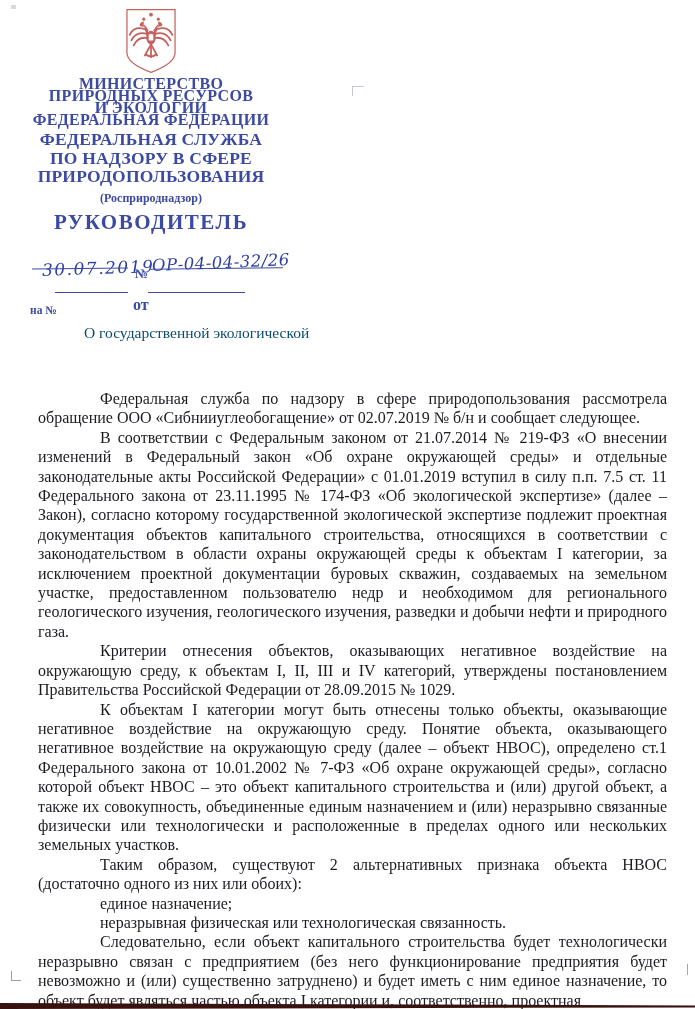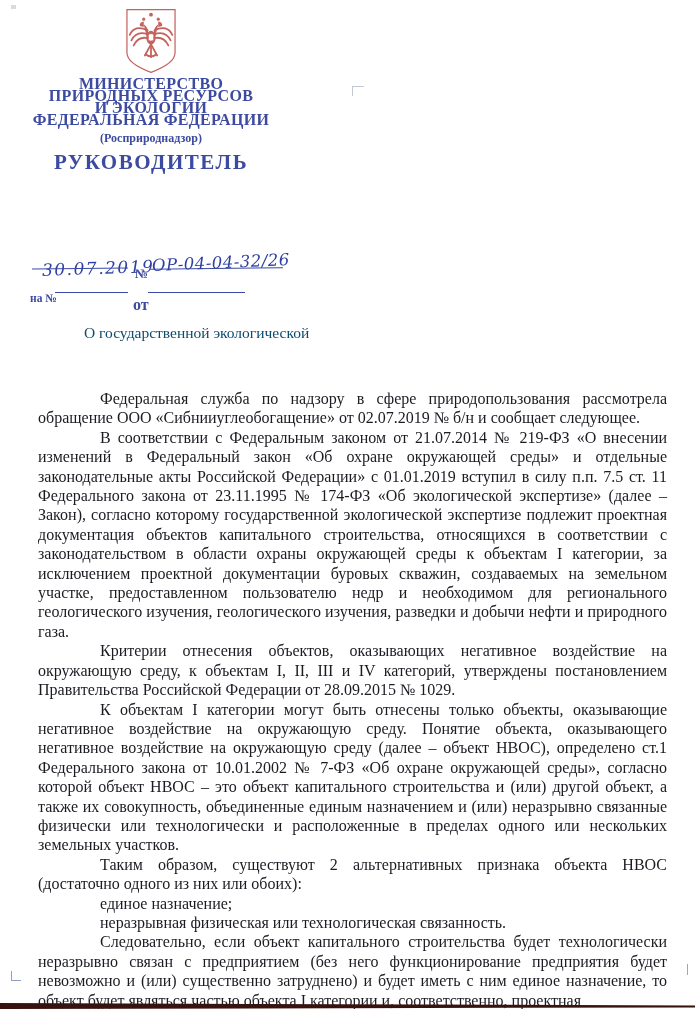--- a/index.html
+++ b/index.html
@@ -27,21 +27,21 @@
   }
   .hand-date { left:42px; top:258px; font-size:17px; letter-spacing:1.5px; transform:rotate(-2deg); }
   .hand-number { left:152px; top:253px; font-size:16.5px; letter-spacing:0.5px; transform:rotate(-2.5deg); white-space:nowrap; }
   .blank-line { position:absolute; border-bottom:1.6px solid #3a4aa6; }
   .bl-date   { left:32px;  top:268px; width:96px;  transform:rotate(-0.6deg); }
   .bl-number { left:150px; top:268px; width:133px; transform:rotate(-0.6deg); }
   .bl-na     { left:55px;  top:292px; width:73px;  border-bottom-width:1.3px; }
   .bl-ot     { left:148px; top:292px; width:97px;  border-bottom-width:1.3px; }
   .ref-label { position:absolute; color:#3c4aa0; font-weight:bold; }
   .lbl-no { left:135px; top:266px; font-size:13px; }
-  .lbl-na { left:30px;  top:292px; font-size:11.5px; }
+  .lbl-na { left:30px;  top:304px; font-size:11.5px; }
   .lbl-ot { left:133px; top:296px; font-size:16px; }
 
   
   .subject {
     position:absolute; left:84px; top:323px; width:260px;
     font-size:15.5px; line-height:19.5px; color:#0c4a6e;
   }
 
   
   .body-text {
@@ -101,20 +101,25 @@
         <path d="M50 65 L50 88"></path>
         <path d="M50 65 L61 85"></path>
         <path d="M41 83 Q50 90 59 83"></path>
       </g>
       <rect x="45" y="46" width="10" height="13" rx="3" fill="#ffffff" stroke="#c4635e" stroke-width="1.6"></rect>
     </svg>
 
     <div class="ministry">МИНИСТЕРСТВО ПРИРОДНЫХ РЕСУРСОВ</div>
     <div class="ministry">И ЭКОЛОГИИ ФЕДЕРАЛЬНАЯ ФЕДЕРАЦИИ</div>
 
+    <div class="service">
+      <div>ФЕДЕРАЛЬНАЯ СЛУЖБА</div>
+      <div>ПО НАДЗОРУ В СФЕРЕ</div>
+      <div>ПРИРОДОПОЛЬЗОВАНИЯ</div>
+    </div>
 
     <div class="shortname">(Росприроднадзор)</div>
     <div class="position">РУКОВОДИТЕЛЬ</div>
 
   </div>
 
   <span class="hand hand-date">30.07.2019</span>
   <div class="blank-line bl-date"></div>
 
   <span class="ref-label lbl-no">№</span>

